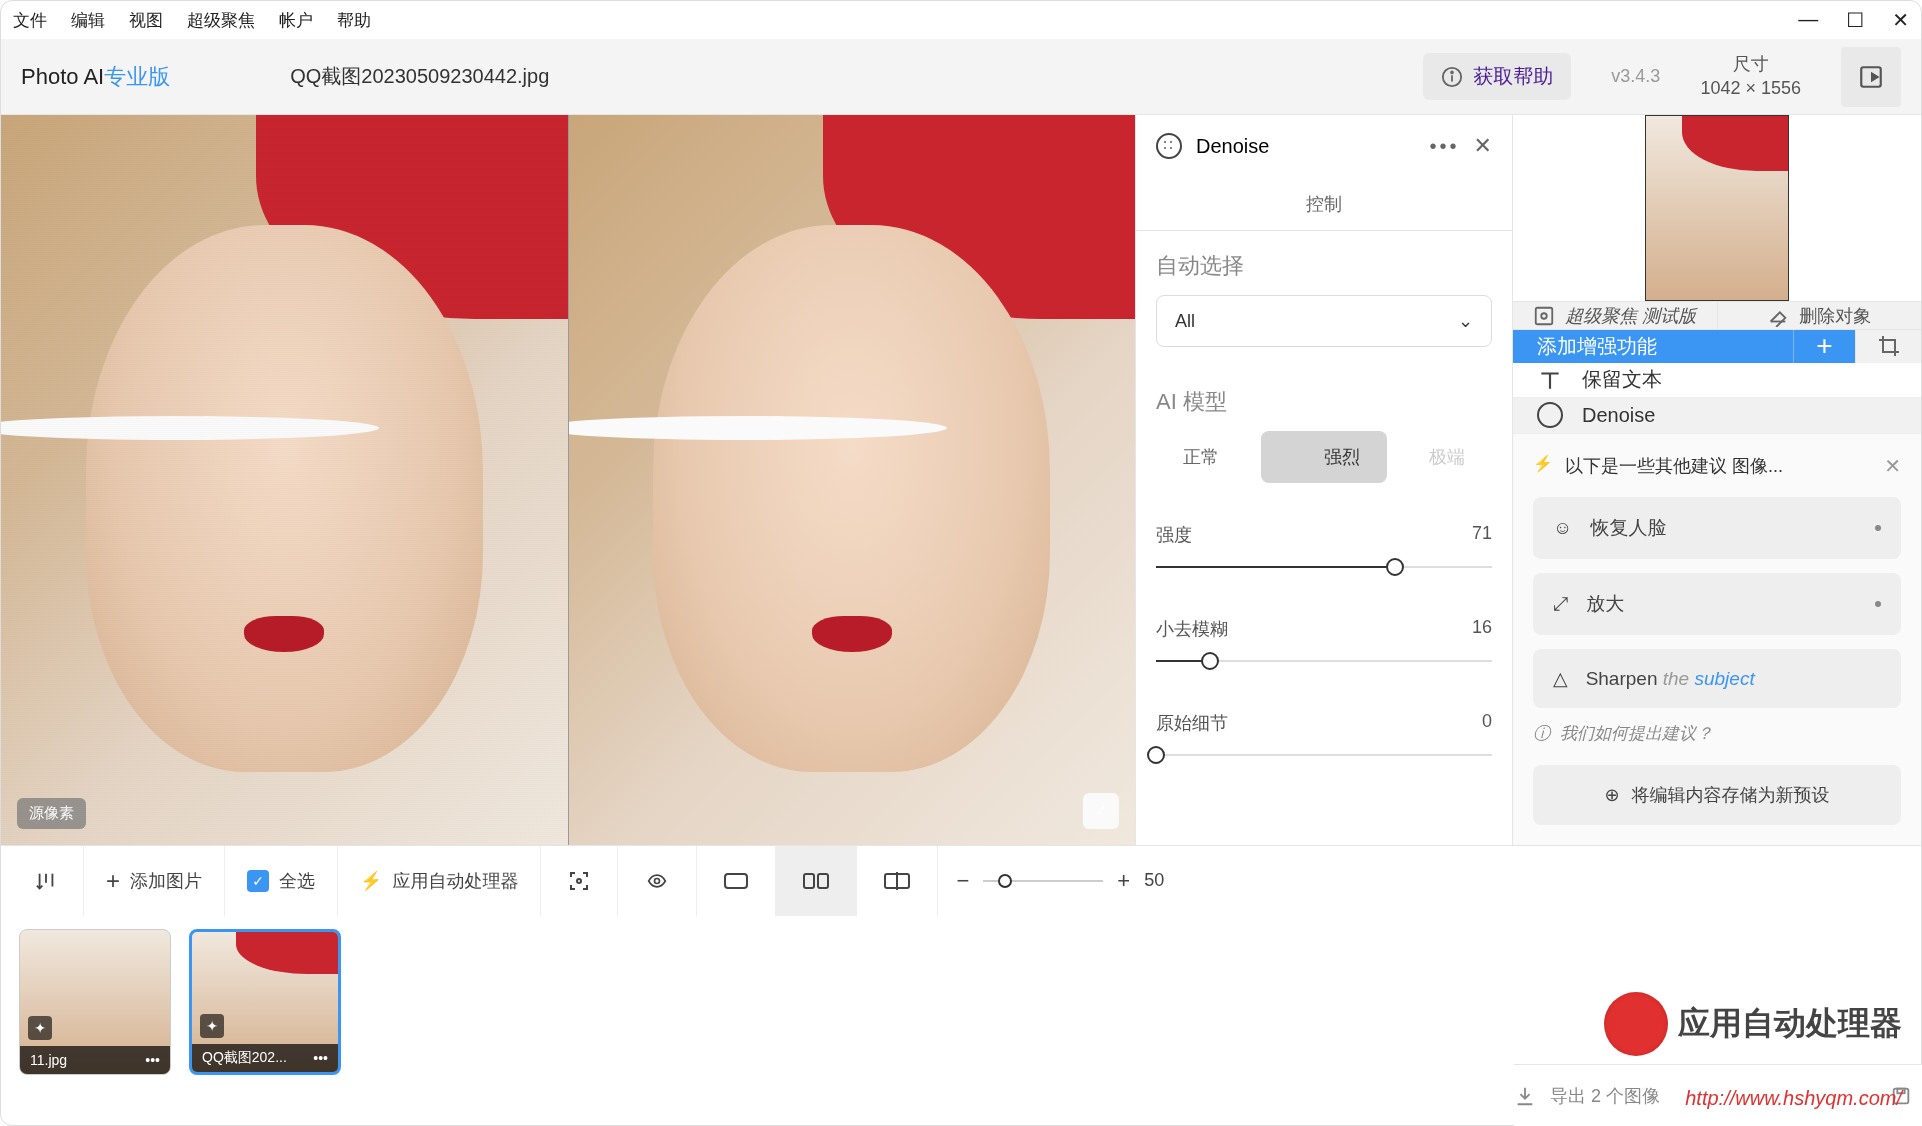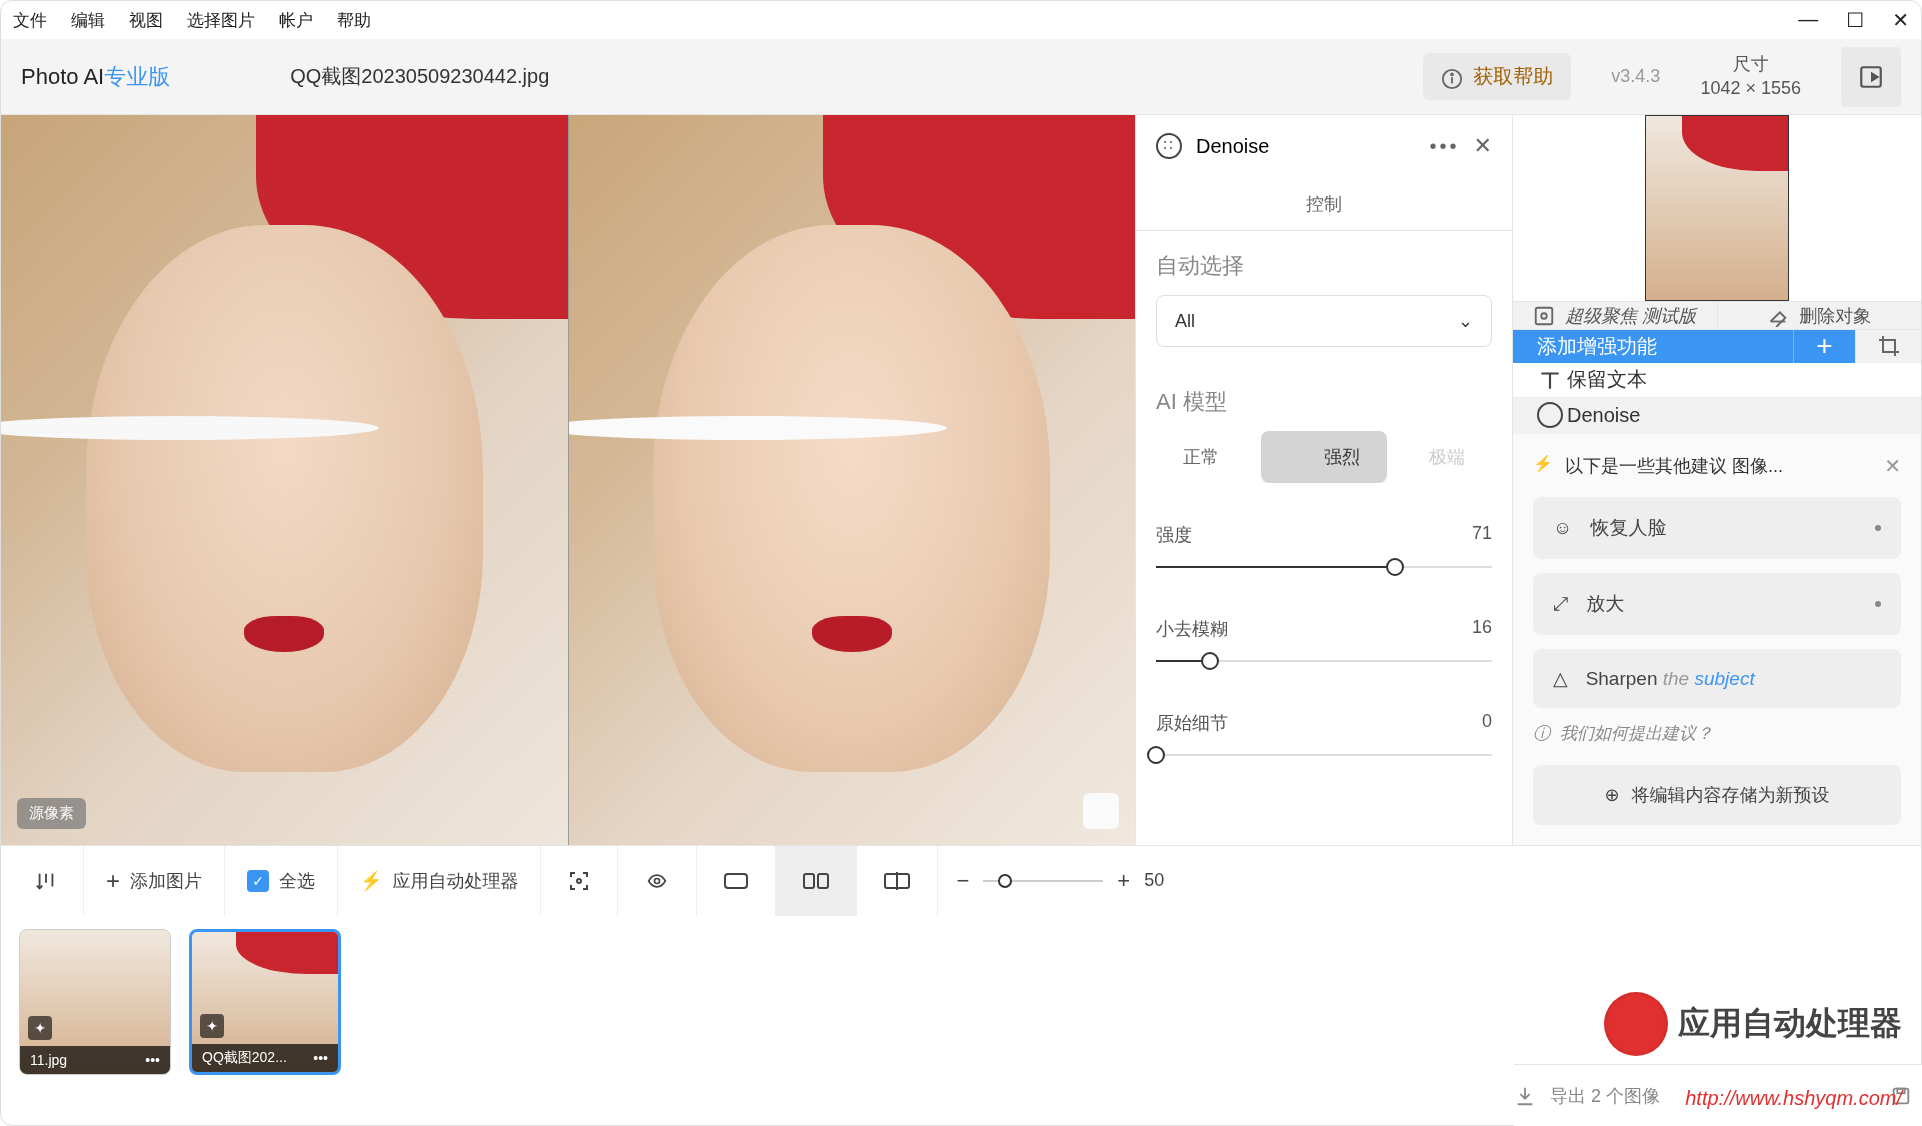--- a/index.html
+++ b/index.html
@@ -8,21 +8,21 @@
 .menubar { height: 38px; display: flex; align-items: center; padding: 0 12px; gap: 24px; font-size: 17px; color: #222; }
 .menubar span { cursor: pointer; }
 .menubar .spacer { flex: 1; }
 .menubar .win-controls { display: flex; gap: 28px; font-size: 20px; color: #222; }
 
 .topbar { height: 76px; background: #f4f4f4; display: flex; align-items: center; padding: 0 20px; gap: 20px; border-bottom: 1px solid #e5e5e5; }
 .brand { font-size: 22px; color: #222; }
 .brand .pro { color: #3b95f2; }
 .filename { margin-left: 100px; font-size: 20px; color: #333; }
 .topbar .spacer { flex: 1; }
-.help-btn { display: flex; align-items: flex-end; gap: 10px; background: #e9e9e9; padding: 10px 18px; border-radius: 6px; font-size: 20px; color: #a16207; }
+.help-btn { display: flex; align-items: center; gap: 10px; background: #e9e9e9; padding: 10px 18px; border-radius: 6px; font-size: 20px; color: #4c1d95; }
 .version { color: #999; font-size: 18px; margin: 0 20px; }
 .dims { text-align: center; color: #555; font-size: 18px; line-height: 1.3; }
 .queue-btn { width: 60px; height: 60px; background: #e9e9e9; display: flex; align-items: center; justify-content: center; border-radius: 4px; margin-left: 20px; }
 
 .work { display: flex; height: 730px; }
 .preview { flex: 1; display: flex; min-width: 0; position: relative; }
 .preview-half { flex: 1; position: relative; background: linear-gradient(135deg, #c9a67a 0%, #d4b896 30%, #e5d5c5 60%, #f0e8de 100%); overflow: hidden; }
 .preview-half:first-child { border-right: 1px solid #999; }
 .red-hat { position: absolute; top: 0; right: 0; width: 55%; height: 28%; background: #c8252f; border-radius: 0 0 0 70%; }
 .face { position: absolute; top: 15%; left: 15%; width: 70%; height: 75%; background: radial-gradient(ellipse at 50% 40%, #f5dcc8 0%, #e8c9af 60%, #d4af8d 100%); border-radius: 45% 45% 40% 40%; }
@@ -61,21 +61,21 @@
 .thumb-nav { height: 230px; display: flex; align-items: center; justify-content: center; background: #fff; }
 .nav-thumb { width: 144px; height: 186px; border: 1px solid #333; position: relative; background: linear-gradient(180deg, #f0e8de, #d4af8d); overflow: hidden; }
 .nav-thumb .red-hat { width: 75%; height: 30%; }
 .two-btn { display: flex; height: 58px; border-top: 1px solid #e5e5e5; border-bottom: 1px solid #e5e5e5; background: #f1f1f1; }
 .two-btn > div { flex: 1; display: flex; align-items: center; justify-content: center; gap: 10px; font-size: 18px; color: #555; cursor: pointer; }
 .two-btn > div:first-child { border-right: 1px solid #e5e5e5; font-style: italic; }
 .add-enh { display: flex; height: 66px; }
 .add-enh .main { flex: 1; background: #3b95f2; color: #fff; display: flex; align-items: center; padding: 0 24px; font-size: 20px; cursor: pointer; }
 .add-enh .plus { width: 62px; background: #3b95f2; border-left: 1px solid rgba(255,255,255,0.3); display: flex; align-items: center; justify-content: center; color: #fff; font-size: 28px; cursor: pointer; }
 .add-enh .crop { width: 66px; background: #f1f1f1; border-left: 1px solid #e5e5e5; display: flex; align-items: center; justify-content: center; color: #666; cursor: pointer; }
-.enh-item { height: 72px; display: flex; align-items: center; padding: 0 24px; gap: 4px; font-size: 20px; color: #333; border-bottom: 1px solid #eee; background: #fff; cursor: pointer; text-align: right; }
+.enh-item { height: 72px; display: flex; align-items: center; padding: 0 24px; gap: 19px; font-size: 20px; color: #333; border-bottom: 1px solid #eee; background: #fff; cursor: pointer; text-align: right; }
 .enh-item.sel { background: #f1f1f1; }
 .enh-item .ic { width: 26px; height: 26px; }
 .sugg { padding: 20px; }
 .sugg-hdr { display: flex; align-items: flex-start; gap: 12px; margin-bottom: 18px; }
 .sugg-hdr .txt { flex: 1; font-size: 18px; color: #333; line-height: 1.4; }
 .sugg-hdr .x { color: #999; cursor: pointer; font-size: 20px; }
 .sugg-btn { background: #eee; border-radius: 8px; padding: 18px 20px; display: flex; align-items: center; gap: 18px; font-size: 19px; color: #444; margin-bottom: 14px; cursor: pointer; position: relative; }
 .sugg-btn .dot { position: absolute; right: 20px; width: 6px; height: 6px; background: #888; border-radius: 50%; }
 .sugg-btn .subj { color: #3b95f2; font-style: italic; }
 .sugg-btn .the { color: #999; font-style: italic; }
@@ -105,21 +105,21 @@
 
 svg { display: block; }
 </style>
 </head>
 <body>
 
 <div class="menubar">
   <span>文件</span>
   <span>编辑</span>
   <span>视图</span>
-  <span>选择图片</span>
+  <span>超级聚焦</span>
   <span>帐户</span>
   <span>帮助</span>
   <div class="spacer"></div>
   <div class="win-controls">
     <span>—</span>
     <span>☐</span>
     <span>✕</span>
   </div>
 </div>
 

